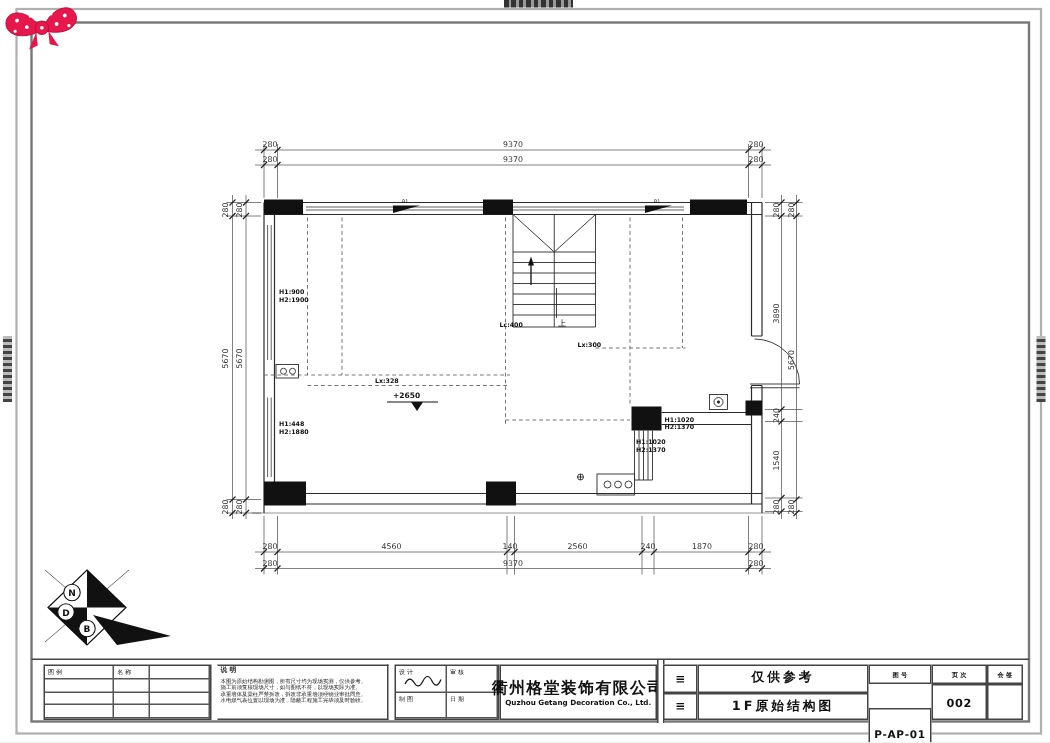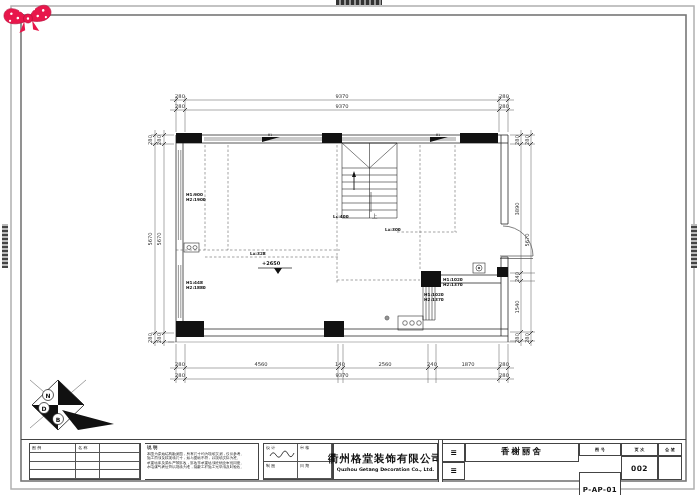--- a/index.html
+++ b/index.html
@@ -246,21 +246,22 @@
 
     <div class="cell company" style="left:312px;top:3px;width:105px;height:37px;">
       <div class="cn">衢州格堂装饰有限公司</div>
       <div class="en">Quzhou Getang Decoration Co., Ltd.</div>
     </div>
     <div class="divider"></div>
 
     <div class="cell revcell" style="left:421px;top:3px;width:23px;height:18.5px;">≡</div>
     <div class="cell revcell" style="left:421px;top:21.5px;width:23px;height:18.5px;">≡</div>
 
-    <div class="cell projname" style="left:444px;top:3px;width:114px;height:18.5px;">香榭丽舍</div>
+    <div class="cell projname" style="left:444px;top:3px;width:114px;height:18.5px;">仅供参考</div>
+    <div class="cell projname" style="left:444px;top:21.5px;width:114px;height:18.5px;">1F原始结构图</div>
 
     <div class="cell hdr" style="left:558px;top:3px;width:42px;height:13px;">图 号</div>
     <div class="cell val" style="left:558px;top:32px;width:42px;height:36px;font-size:7px;">P-AP-01</div>
 
     <div class="cell hdr" style="left:600px;top:3px;width:37px;height:13px;">页 次</div>
     <div class="cell val" style="left:600px;top:16px;width:37px;height:24px;">002</div>
 
     <div class="cell hdr" style="left:637px;top:3px;width:24px;height:13px;">会 签</div>
     <div class="cell" style="left:637px;top:16px;width:24px;height:24px;"></div>
   </div>

